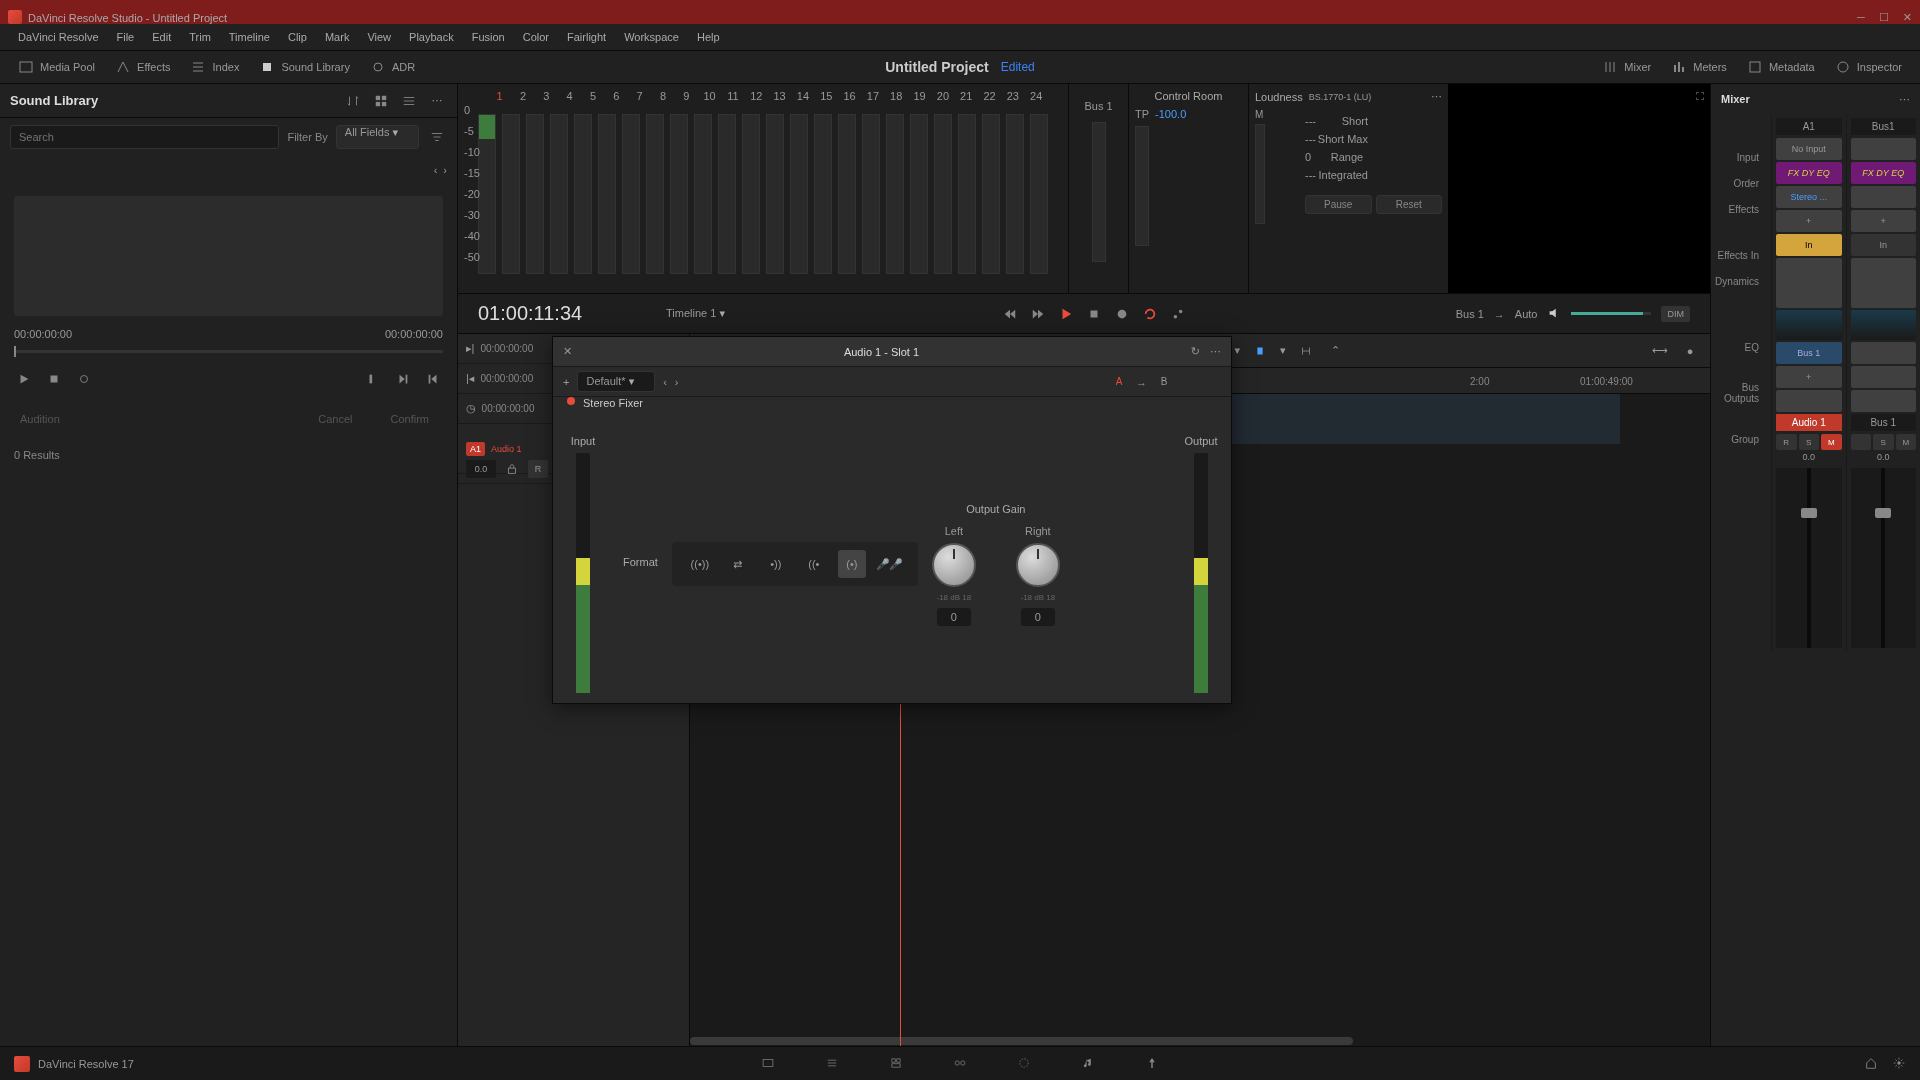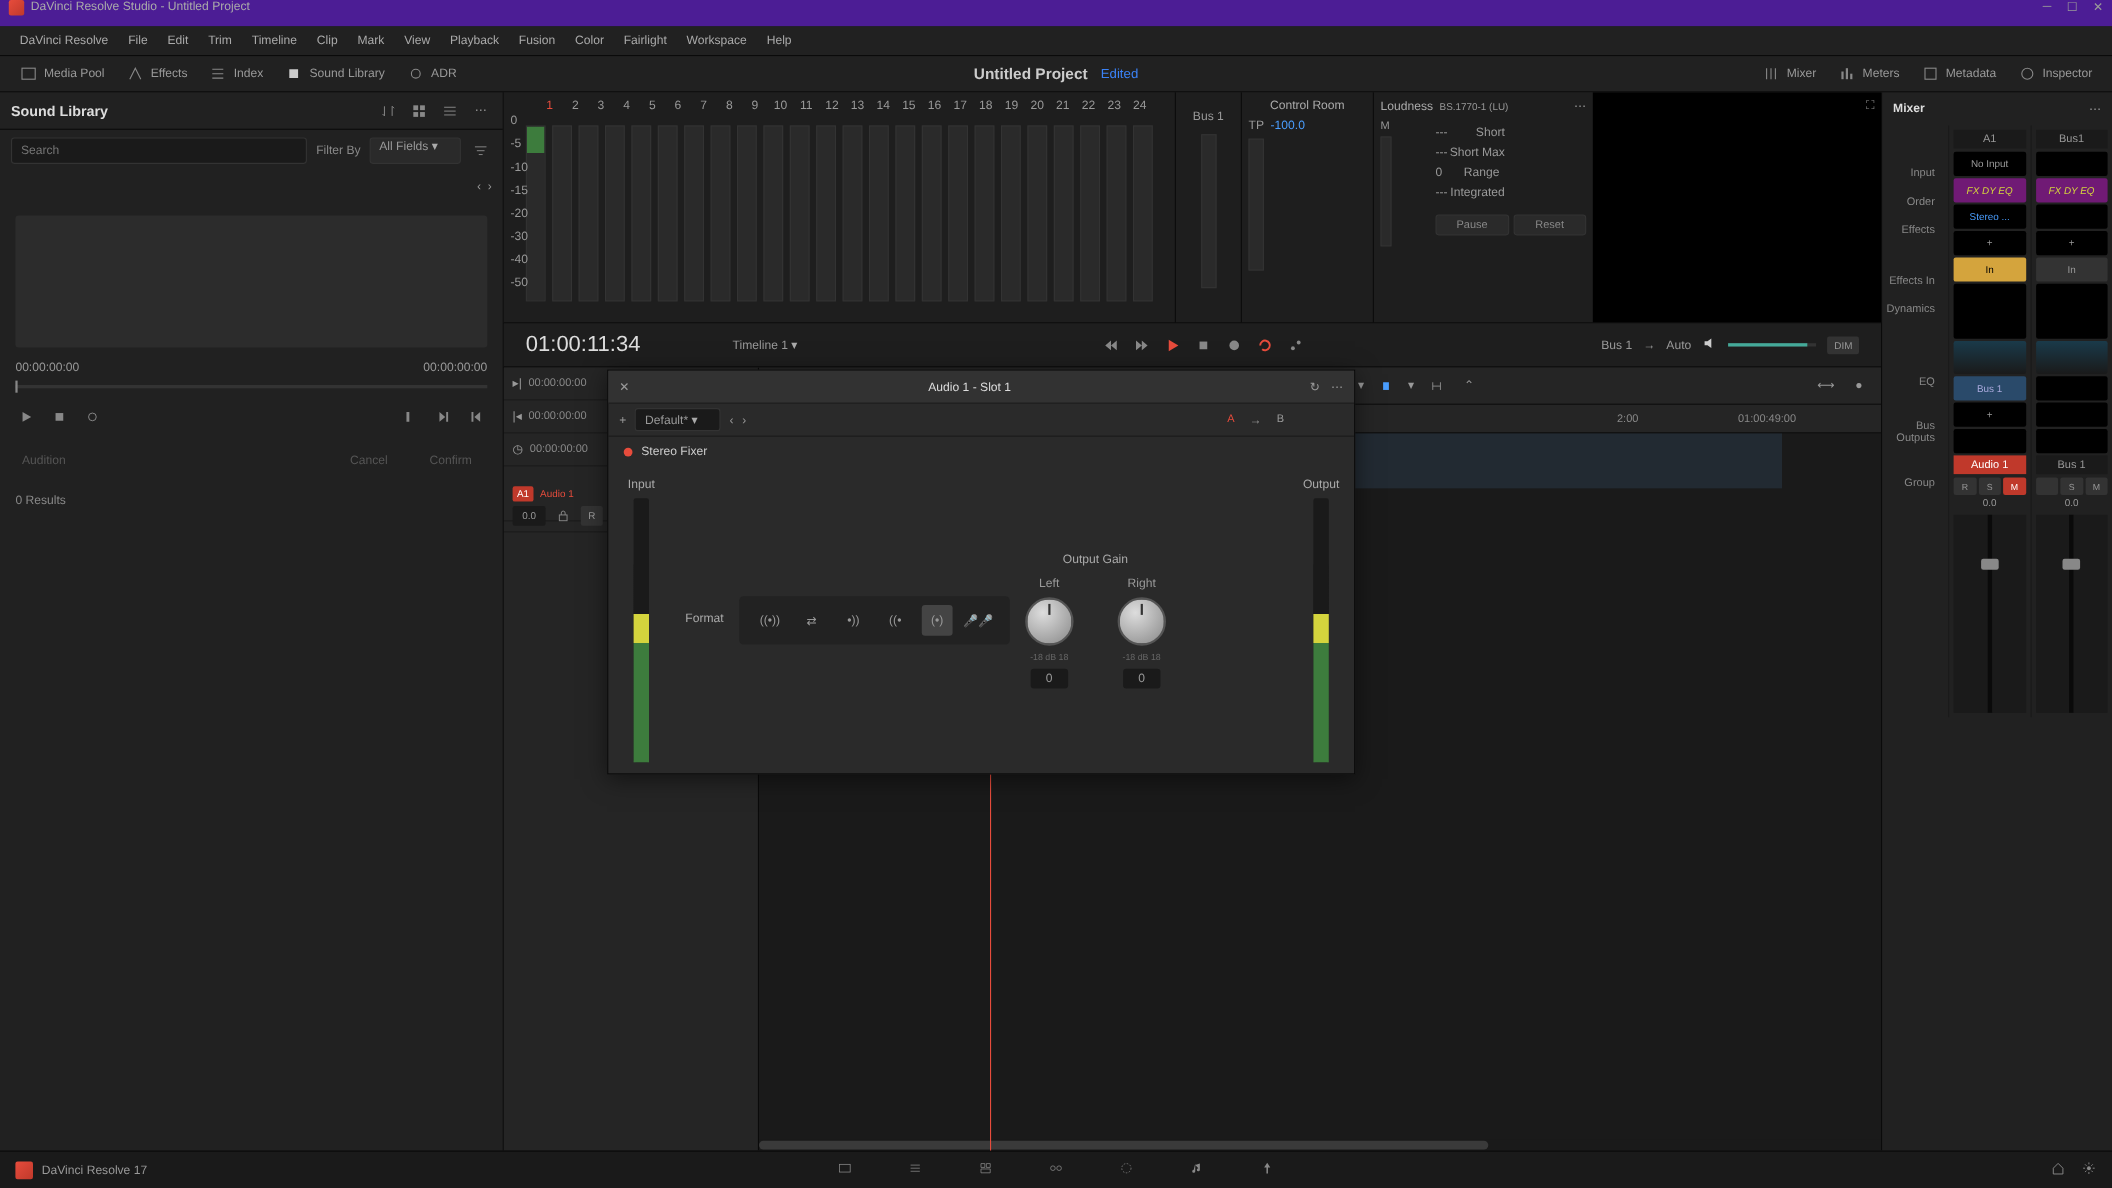--- a/index.html
+++ b/index.html
@@ -1,17 +1,17 @@
 <!DOCTYPE html>
 <html><head>
 <meta charset="utf-8">
 <style>
 *{margin:0;padding:0;box-sizing:border-box;font-family:Arial,sans-serif;font-size:11px;color:#999;user-select:none}
 body{background:#1a1a1a;width:1920px;height:1080px;overflow:hidden;position:relative}
-.titlebar{height:24px;background:#4c1d95;display:flex;align-items:flex-start;padding:0 8px;gap:6px}
+.titlebar{height:24px;background:#7f1d1d;display:flex;align-items:flex-end;padding:0 8px;gap:6px}
 .titlebar .app-icon{width:14px;height:14px;background:linear-gradient(135deg,#e74c3c,#c0392b);border-radius:2px}
 .titlebar .title{font-size:11px;color:#aaa}
 .titlebar .win-controls{margin-left:auto;display:flex;gap:14px;color:#888}
 .menubar{height:26px;background:#212121;display:flex;align-items:center;padding:0 10px;gap:2px}
 .menubar span{padding:4px 8px;color:#aaa;cursor:pointer}
 .toolbar{height:34px;background:#212121;display:flex;align-items:center;padding:0 8px;border-top:1px solid #0a0a0a;border-bottom:1px solid #0a0a0a}
 .tool-btn{display:flex;align-items:center;gap:6px;padding:4px 10px;cursor:pointer;color:#aaa}
 .tool-btn svg{width:16px;height:16px;fill:#888}
 .tool-btn.active{color:#ddd}
 .toolbar .center{position:absolute;left:50%;transform:translateX(-50%);display:flex;align-items:center;gap:12px}
@@ -90,21 +90,21 @@
 .clip.hl{background:#4a9a4a}
 .selection-box{position:absolute;background:#2a3a4a;opacity:0.5}
 .plugin-window{position:absolute;left:552px;top:336px;width:680px;background:#2a2a2a;border:1px solid #0a0a0a;z-index:20;box-shadow:0 4px 20px rgba(0,0,0,0.5)}
 .plugin-header{height:30px;display:flex;align-items:center;padding:0 10px;background:#323232;border-bottom:1px solid #1a1a1a}
 .plugin-header .close{cursor:pointer}
 .plugin-header .title{flex:1;text-align:center;color:#ddd}
 .plugin-toolbar{height:30px;display:flex;align-items:center;padding:0 10px;gap:8px;border-bottom:1px solid #1a1a1a}
 .preset-select{background:#1a1a1a;border:1px solid #333;padding:3px 20px 3px 8px;border-radius:3px;color:#aaa}
 .ab-btn{width:18px;height:18px;display:flex;align-items:center;justify-content:center;font-size:10px;cursor:pointer}
 .ab-btn.active{color:#e74c3c}
-.plugin-name-row{height:28px;display:flex;align-items:center;padding:0 14px;gap:8px}
+.plugin-name-row{height:28px;display:flex;align-items:flex-start;padding:0 14px;gap:8px}
 .plugin-dot{width:8px;height:8px;border-radius:50%;background:#e74c3c}
 .plugin-body{display:flex;padding:10px}
 .io-meter{width:40px;display:flex;flex-direction:column;align-items:center}
 .io-meter .lbl{color:#aaa;margin-bottom:6px}
 .io-meter-bar{width:14px;height:240px;background:#1a1a1a;position:relative;border-radius:2px}
 .io-meter-fill{position:absolute;bottom:0;left:0;right:0;background:linear-gradient(to top,#3d7c3d 0%,#3d7c3d 60%,#d4d43d 60%,#d4d43d 75%,#1a1a1a 75%)}
 .plugin-center{flex:1;display:flex;flex-direction:row;align-items:center;gap:14px;padding:10px 20px}
 .format-row{display:flex;gap:10px;background:#222;padding:8px 14px;border-radius:4px}
 .fmt-btn{width:28px;height:28px;display:flex;align-items:center;justify-content:center;cursor:pointer;border-radius:3px}
 .fmt-btn.active{background:#444}
@@ -118,21 +118,21 @@
 .mixer-panel{width:210px;background:#212121;border-left:1px solid #0a0a0a}
 .mixer-header{height:30px;display:flex;align-items:center;padding:0 10px}
 .mixer-header .title{color:#ddd;font-weight:bold}
 .mixer-header .dots{margin-left:auto}
 .mixer-body{display:flex}
 .mixer-labels{width:60px;padding:6px;text-align:right}
 .mixer-labels div{height:26px;font-size:10px;color:#888;display:flex;align-items:center;justify-content:flex-end;padding-right:6px}
 .mixer-channels{flex:1;display:flex}
 .mixer-ch{flex:1;padding:4px;border-left:1px solid #1a1a1a}
 .mixer-ch .ch-name{text-align:center;font-size:10px;padding:3px;background:#1a1a1a;margin-bottom:3px}
-.mixer-slot{height:22px;background:#000000;margin:2px 0;border-radius:2px;display:flex;align-items:center;justify-content:center;font-size:9px}
+.mixer-slot{height:22px;background:#404040;margin:2px 0;border-radius:2px;display:flex;align-items:center;justify-content:center;font-size:9px}
 .mixer-slot.fx{background:#701a75;color:#d4d43d;font-style:italic}
 .mixer-slot.stereo{color:#4a9eff}
 .mixer-slot.bus{background:#2a4a6a;color:#aad}
 .mixer-slot.in{background:#d4a43d;color:#000}
 .fader-area{height:180px;background:#1a1a1a;margin-top:4px;position:relative;display:flex;justify-content:center}
 .fader-track{width:4px;height:100%;background:#0a0a0a;position:relative}
 .fader-handle{position:absolute;top:40px;left:-6px;width:16px;height:10px;background:#888;border-radius:2px}
 .ch-btns{display:flex;gap:2px;margin-top:3px}
 .ch-btn{flex:1;height:16px;font-size:8px;background:#333;border-radius:2px;display:flex;align-items:center;justify-content:center}
 .ch-btn.m{background:#c0392b;color:#fff}

